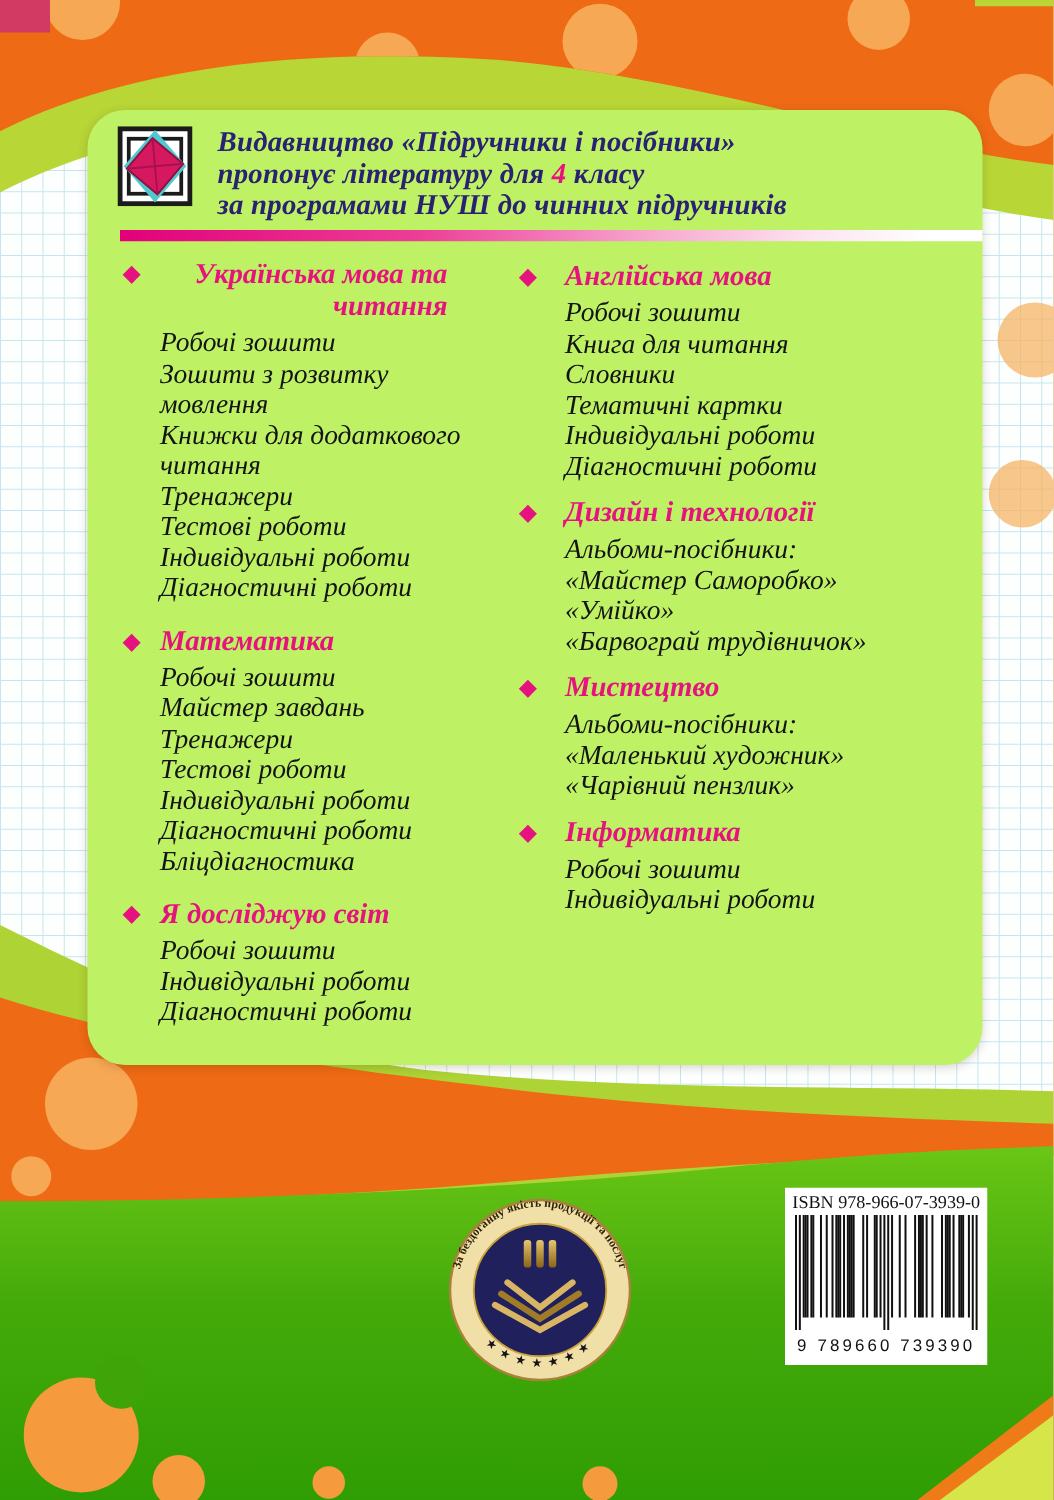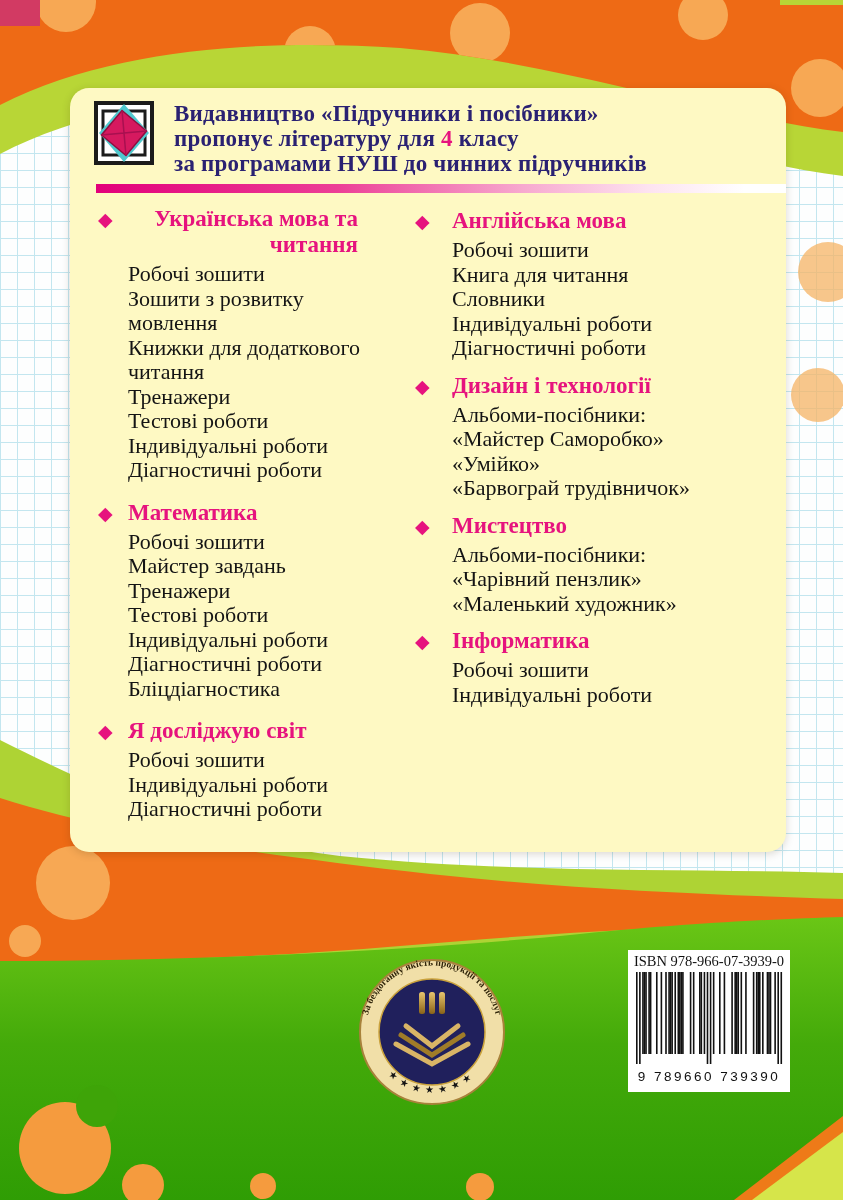--- a/index.html
+++ b/index.html
@@ -9,21 +9,21 @@
   
   #grid{position:absolute;inset:0;background-color:#fdfefe;
     background-image:linear-gradient(#c3e6ef 1px,transparent 1px),
                      linear-gradient(90deg,#c3e6ef 1px,transparent 1px);
     background-size:17px 17px;}
 
   #bg{position:absolute;inset:0;}
 
   
   #card{position:absolute;left:70px;top:88px;width:716px;height:764px;
-    background:#fef9c3;border-radius:19px;box-shadow:0 2px 8px rgba(60,40,0,.18);}
+    background:#bef264;border-radius:30px;box-shadow:0 2px 8px rgba(60,40,0,.18);font-style:italic;}
 
   .hdr-text{position:absolute;left:104px;top:13px;width:600px;
     font-weight:bold;font-size:23px;line-height:25px;color:#2a2172;letter-spacing:.2px;}
   .hdr-text .num{color:#e6137e;}
   #logo{position:absolute;left:24px;top:13px;}
 
   #divider{position:absolute;left:26px;top:96px;width:690px;height:9px;
     background:linear-gradient(to right,#e2007a,#ec3f96 35%,#f7a9cf 62%,#fde3f0 80%,#ffffff 94%);}
 
   .col{position:absolute;top:118px;}
@@ -151,35 +151,36 @@
           <div class="item">Індивідуальні роботи</div>
           <div class="item">Діагностичні роботи</div>
         </div>
       </div>
   <div class="col" id="col-right">
         <div class="section">
           <div class="sec-head"><span class="bullet">◆</span><span class="sec-title">Англійська мова</span></div>
           <div class="item">Робочі зошити</div>
           <div class="item">Книга для читання</div>
           <div class="item">Словники</div>
+          <div class="item">Тематичні картки</div>
           <div class="item">Індивідуальні роботи</div>
           <div class="item">Діагностичні роботи</div>
         </div>
         <div class="section">
           <div class="sec-head"><span class="bullet">◆</span><span class="sec-title">Дизайн і технології</span></div>
           <div class="item">Альбоми-посібники:</div>
           <div class="item">«Майстер Саморобко»</div>
           <div class="item">«Умійко»</div>
           <div class="item">«Барвограй трудівничок»</div>
         </div>
         <div class="section">
           <div class="sec-head"><span class="bullet">◆</span><span class="sec-title">Мистецтво</span></div>
           <div class="item">Альбоми-посібники:</div>
+          <div class="item">«Маленький художник»</div>
           <div class="item">«Чарівний пензлик»</div>
-          <div class="item">«Маленький художник»</div>
         </div>
         <div class="section">
           <div class="sec-head"><span class="bullet">◆</span><span class="sec-title">Інформатика</span></div>
           <div class="item">Робочі зошити</div>
           <div class="item">Індивідуальні роботи</div>
         </div>
       </div>
 </div>
 
 <div id="seal">

